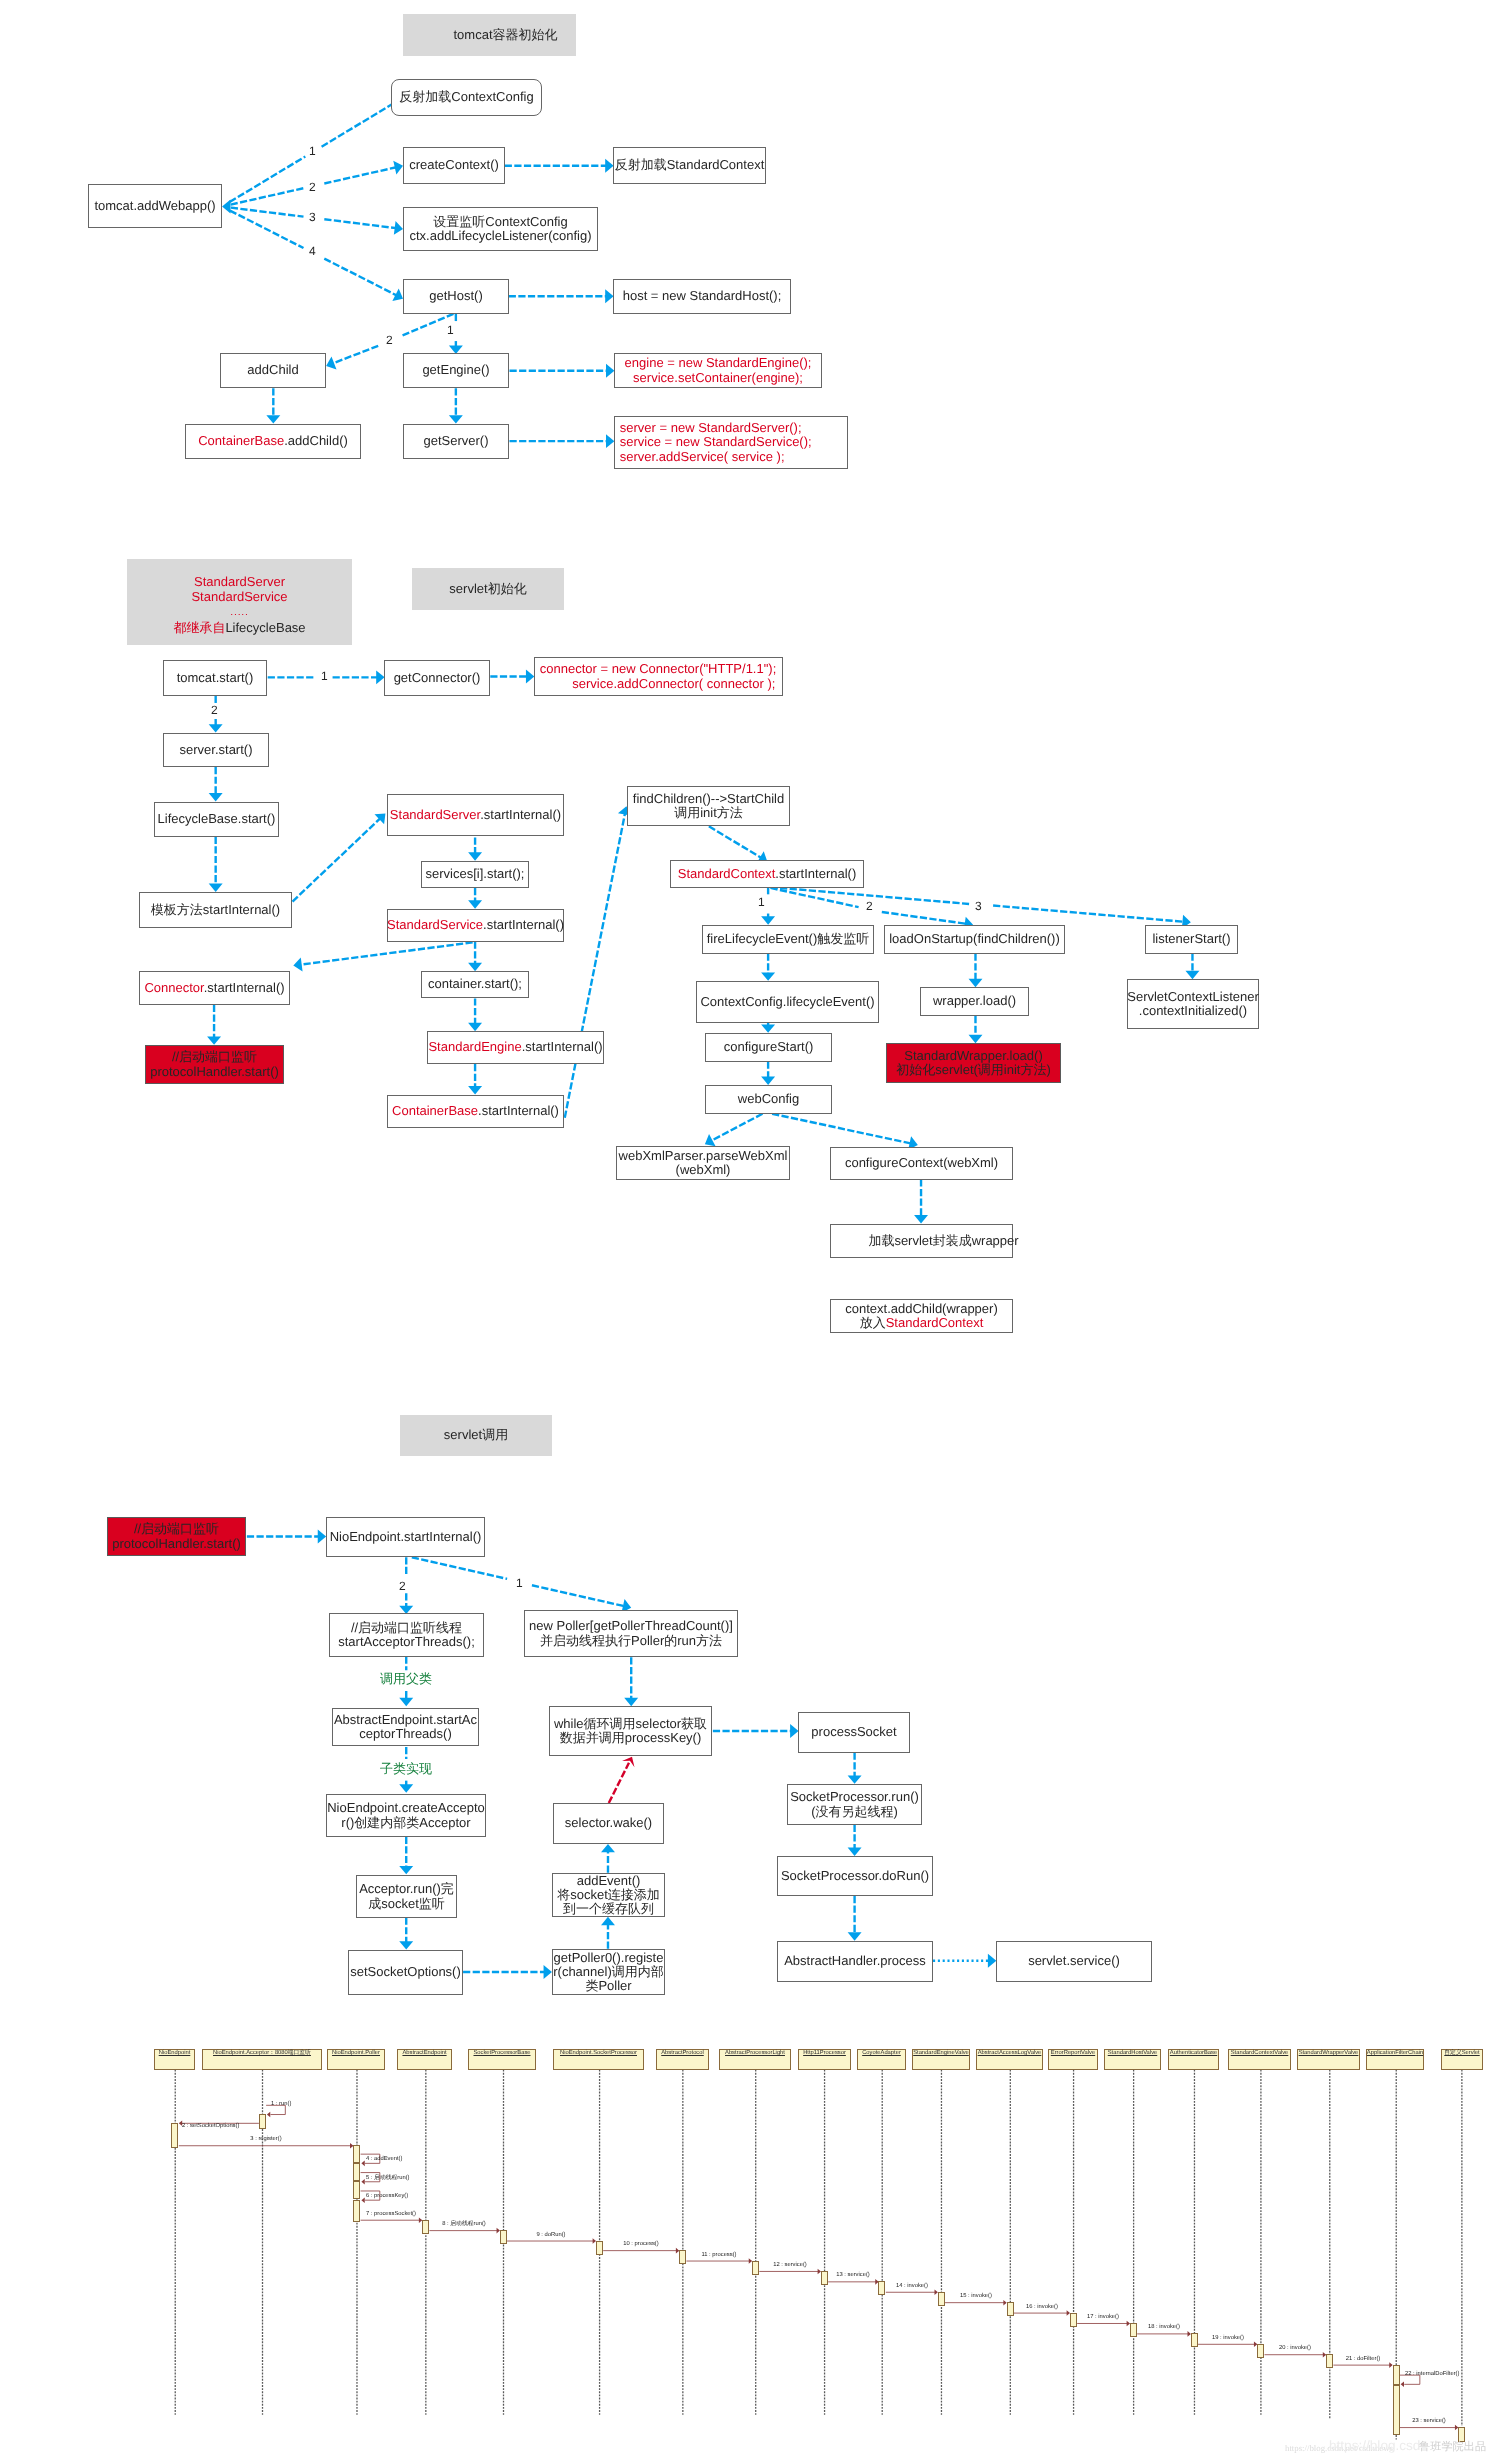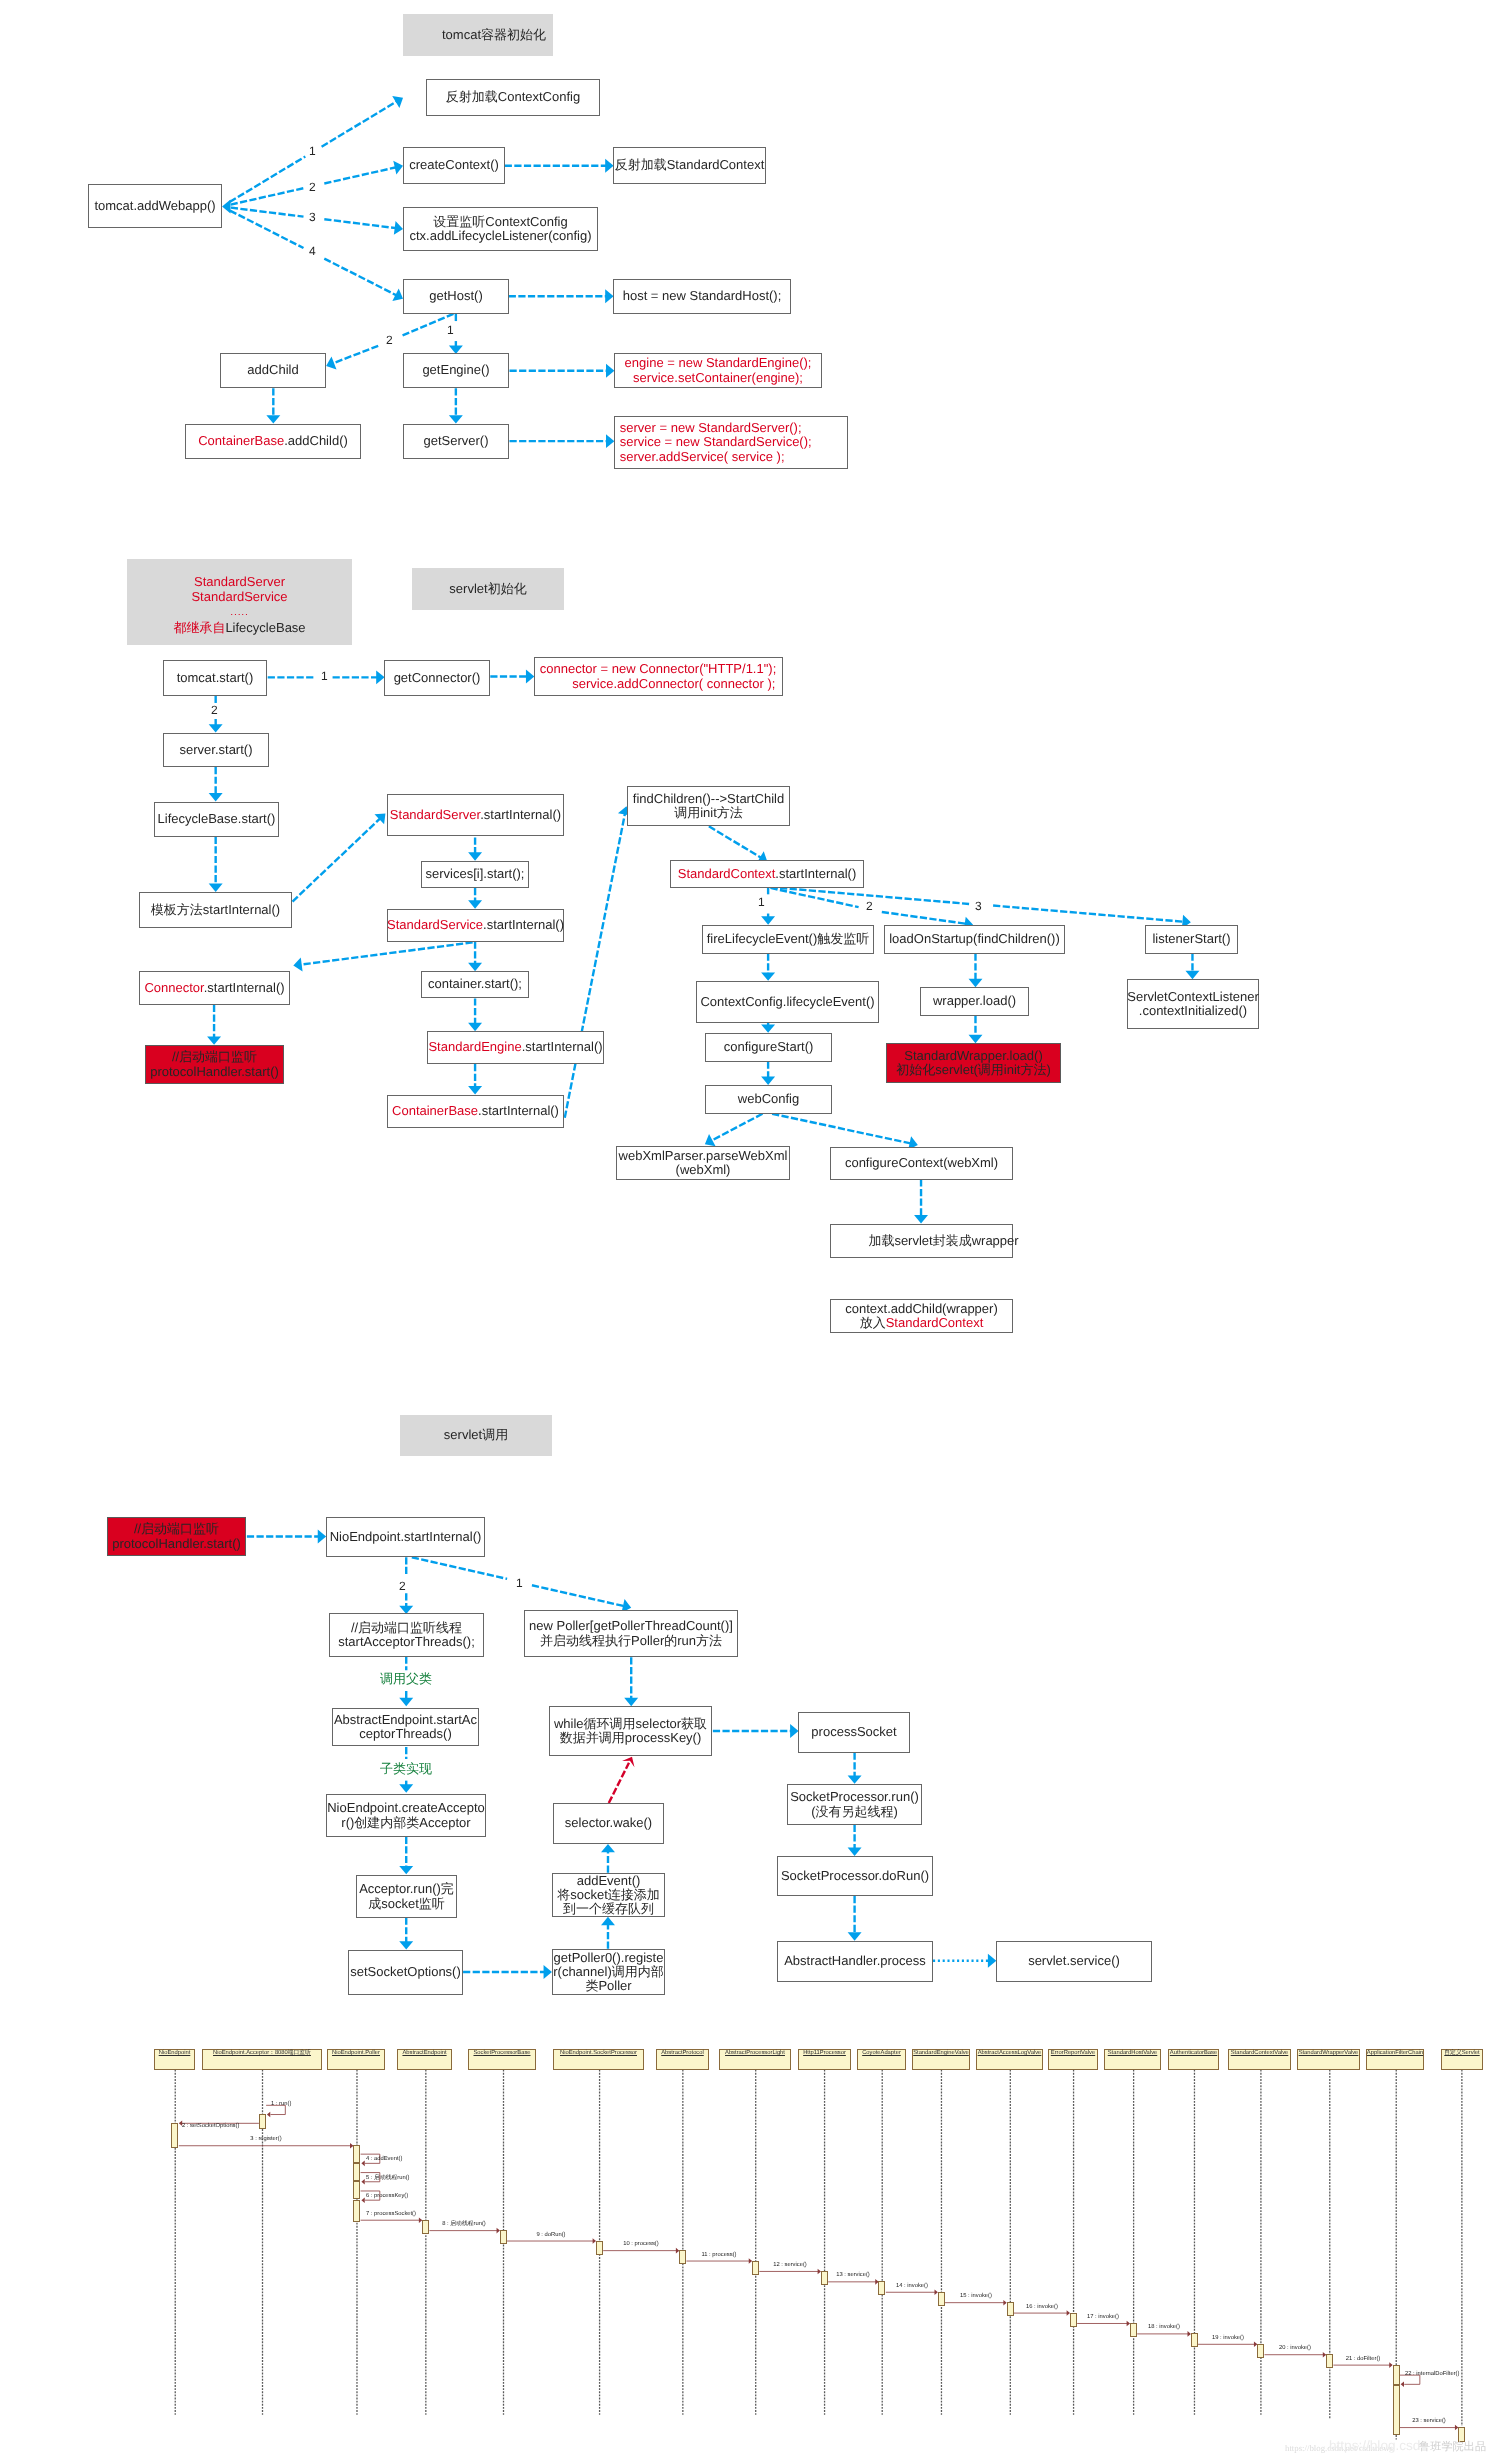--- a/index.html
+++ b/index.html
@@ -417,27 +417,27 @@
       </g>
       <g data-name="seq-message">
         <path d="M 1748 2966.5 H 1773 V 2978 H 1753.5" fill="none" stroke="#8a3b3b" stroke-width="1" data-name="arrow-path"></path>
         <polygon points="1749.00,2978.00 1753.20,2981.48 1753.20,2974.52" fill="#8a3b3b" stroke="none" data-name="arrow-head"></polygon>
       </g>
       <g data-name="seq-message">
         <line x1="1748" y1="3032" x2="1820" y2="3032" stroke="#8a3b3b" stroke-width="1" data-name="line-segment"></line>
         <polygon points="1821.00,3032.00 1816.80,3028.52 1816.80,3035.48" fill="#8a3b3b" stroke="none" data-name="arrow-head"></polygon>
       </g>
     </svg>
-<div class="node title" data-name="sec1-title" style="left: 403px; top: 13.6px; width: 150px; height: 42px; padding-left: 32px;">
+<div class="node title" data-name="sec1-title" style="left: 403px; top: 13.6px; width: 173px; height: 42px; padding-left: 32px;">
       <div data-name="node-line"><span data-name="text-run">tomcat容器初始化</span></div>
     </div>
     <div class="node" data-name="tomcat-addwebapp" style="left: 88px; top: 184px; width: 134px; height: 44px;">
       <div data-name="node-line"><span data-name="text-run">tomcat.addWebapp()</span></div>
     </div>
-    <div class="node" data-name="reflect-contextconfig" style="left: 426px; top: 79px; width: 174px; height: 37px;">
+    <div class="node" data-name="reflect-contextconfig" style="left: 391px; top: 79px; width: 151px; height: 37px; border-radius: 8px;">
       <div data-name="node-line"><span data-name="text-run">反射加载ContextConfig</span></div>
     </div>
     <div class="node" data-name="create-context" style="left: 403px; top: 147px; width: 102px; height: 37px;">
       <div data-name="node-line"><span data-name="text-run">createContext()</span></div>
     </div>
     <div class="node" data-name="reflect-standardcontext" style="left: 613px; top: 147px; width: 153px; height: 37px;">
       <div data-name="node-line"><span data-name="text-run">反射加载StandardContext</span></div>
     </div>
     <div class="node" data-name="set-listener-contextconfig" style="left: 403px; top: 207px; width: 195px; height: 44px;">
       <div data-name="node-line"><span data-name="text-run">设置监听ContextConfig</span></div>

